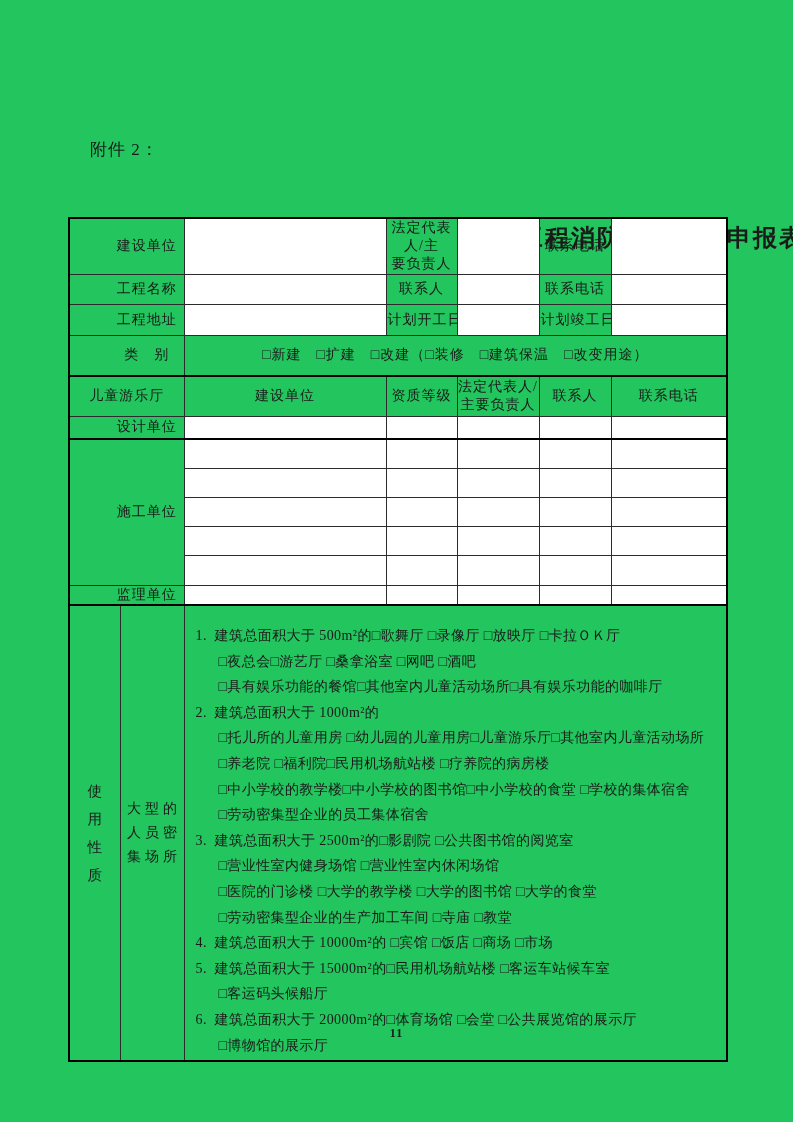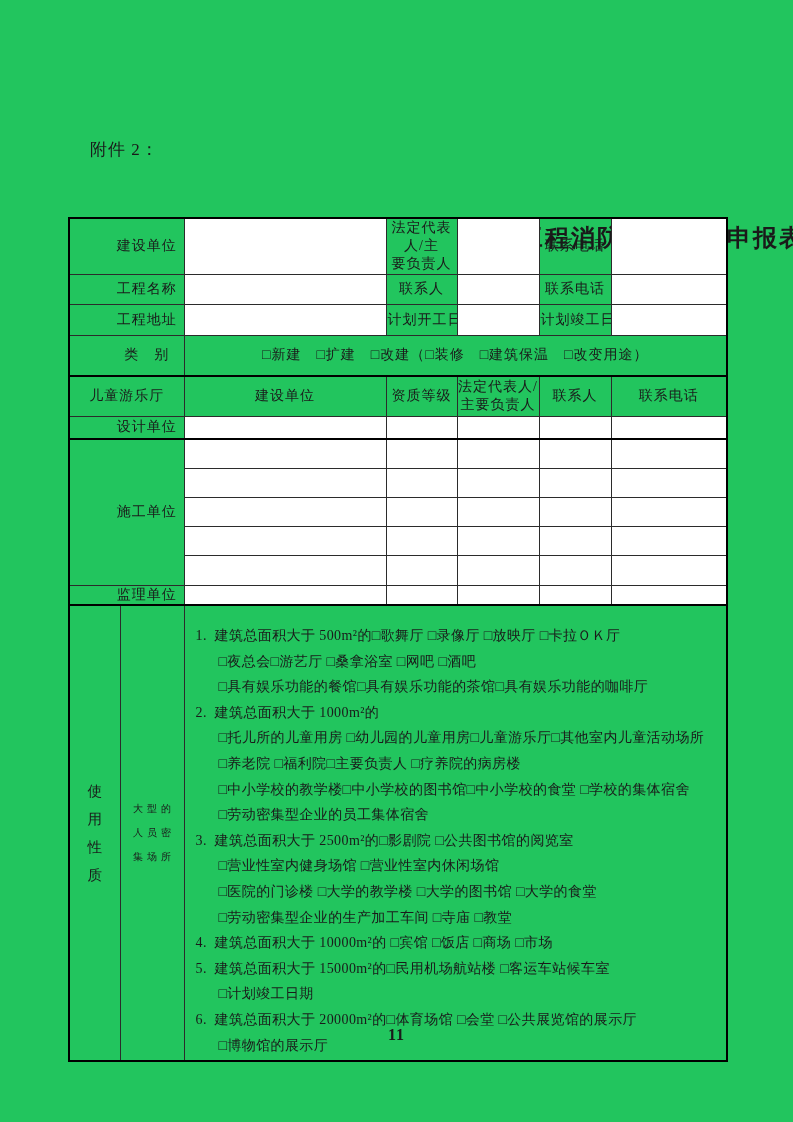--- a/index.html
+++ b/index.html
@@ -60,21 +60,21 @@
     font-family: Liberation Mono, monospace;
   }
   td.blank { background: #fff; }
   
   td.v-label div {
     font-size: 14.5px;
     line-height: 28px;
     letter-spacing: 0;
   }
   td.sub-label div {
-    font-size: 10px;
+    font-size: 14px;
     line-height: 24px;
     letter-spacing: 4px;
     text-indent: 4px;
     white-space: nowrap;
   }
   td.usage-content {
     text-align: left;
     vertical-align: top;
     padding: 13px 6px 6px 11px;
   }
@@ -86,21 +86,21 @@
     text-align: left;
     margin-top: 8px;
   }
   .u-cont { padding-left: 23px; }
   .page-num {
     position: absolute;
     left: 0;
     top: 1026px;
     width: 100%;
     text-align: center;
-    font-size: 16px;
+    font-size: 12px;
     font-weight: bold;
     letter-spacing: 1px;
   }
 </style>
 </head>
 <body>
 
 <div class="page">
 
   <div class="attachment">附件 2：</div>
@@ -225,33 +225,33 @@
         <div>质</div>
       </td>
       <td class="sub-label">
         <div>大型的</div>
         <div>人员密</div>
         <div>集场所</div>
       </td>
       <td colspan="5" class="usage-content">
         <div class="u-line">1.  建筑总面积大于 500m²的□歌舞厅 □录像厅 □放映厅 □卡拉ＯＫ厅</div>
         <div class="u-line u-cont">□夜总会□游艺厅 □桑拿浴室 □网吧 □酒吧</div>
-        <div class="u-line u-cont">□具有娱乐功能的餐馆□具有娱乐功能的茶馆□具有娱乐功能的咖啡厅</div>
+        <div class="u-line u-cont">□具有娱乐功能的餐馆□其他室内儿童活动场所□具有娱乐功能的咖啡厅</div>
         <div class="u-line">2.  建筑总面积大于 1000m²的</div>
         <div class="u-line u-cont">□托儿所的儿童用房 □幼儿园的儿童用房□儿童游乐厅□其他室内儿童活动场所</div>
-        <div class="u-line u-cont">□养老院 □福利院□主要负责人 □疗养院的病房楼</div>
+        <div class="u-line u-cont">□养老院 □福利院□民用机场航站楼 □疗养院的病房楼</div>
         <div class="u-line u-cont">□中小学校的教学楼□中小学校的图书馆□中小学校的食堂 □学校的集体宿舍</div>
         <div class="u-line u-cont">□劳动密集型企业的员工集体宿舍</div>
         <div class="u-line">3.  建筑总面积大于 2500m²的□影剧院 □公共图书馆的阅览室</div>
         <div class="u-line u-cont">□营业性室内健身场馆 □营业性室内休闲场馆</div>
         <div class="u-line u-cont">□医院的门诊楼 □大学的教学楼 □大学的图书馆 □大学的食堂</div>
         <div class="u-line u-cont">□劳动密集型企业的生产加工车间 □寺庙 □教堂</div>
         <div class="u-line">4.  建筑总面积大于 10000m²的 □宾馆 □饭店 □商场 □市场</div>
         <div class="u-line">5.  建筑总面积大于 15000m²的□民用机场航站楼 □客运车站候车室</div>
-        <div class="u-line u-cont">□计划竣工日期</div>
+        <div class="u-line u-cont">□客运码头候船厅</div>
         <div class="u-line">6.  建筑总面积大于 20000m²的□体育场馆 □会堂 □公共展览馆的展示厅</div>
         <div class="u-line u-cont">□博物馆的展示厅</div>
       </td>
     </tr>
   </tbody>
     </table>
 
   <div class="page-num">11</div>
 
 </div>

